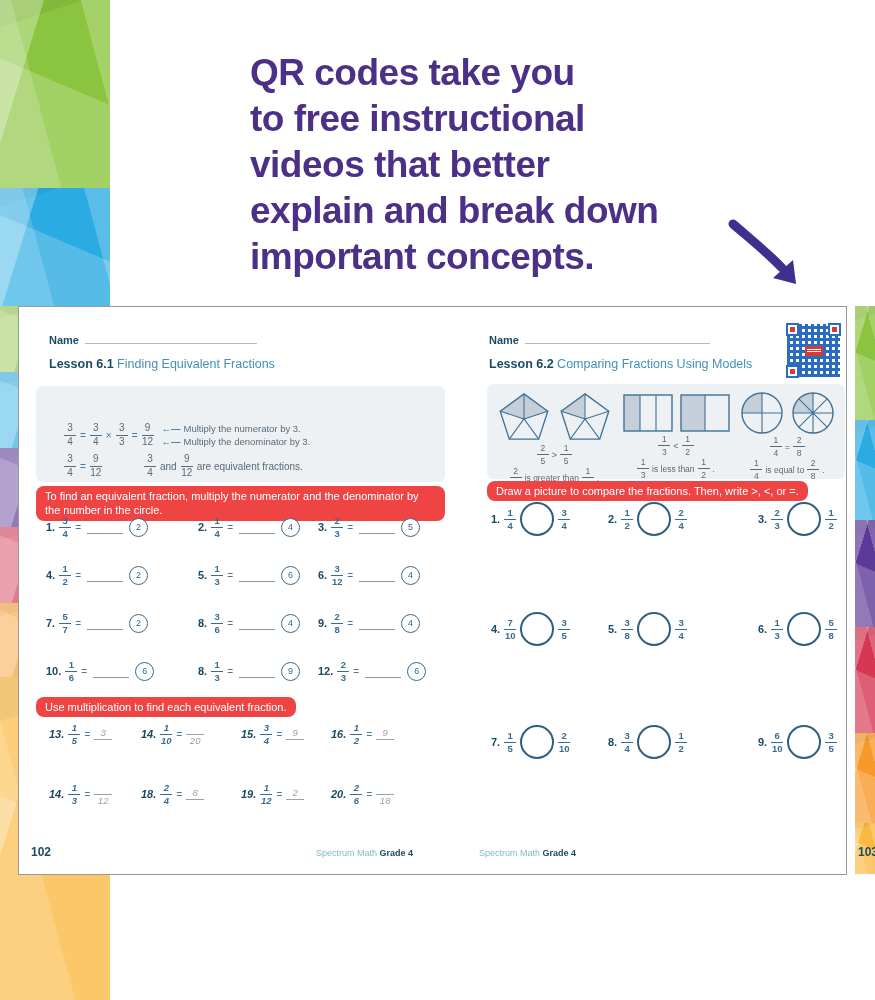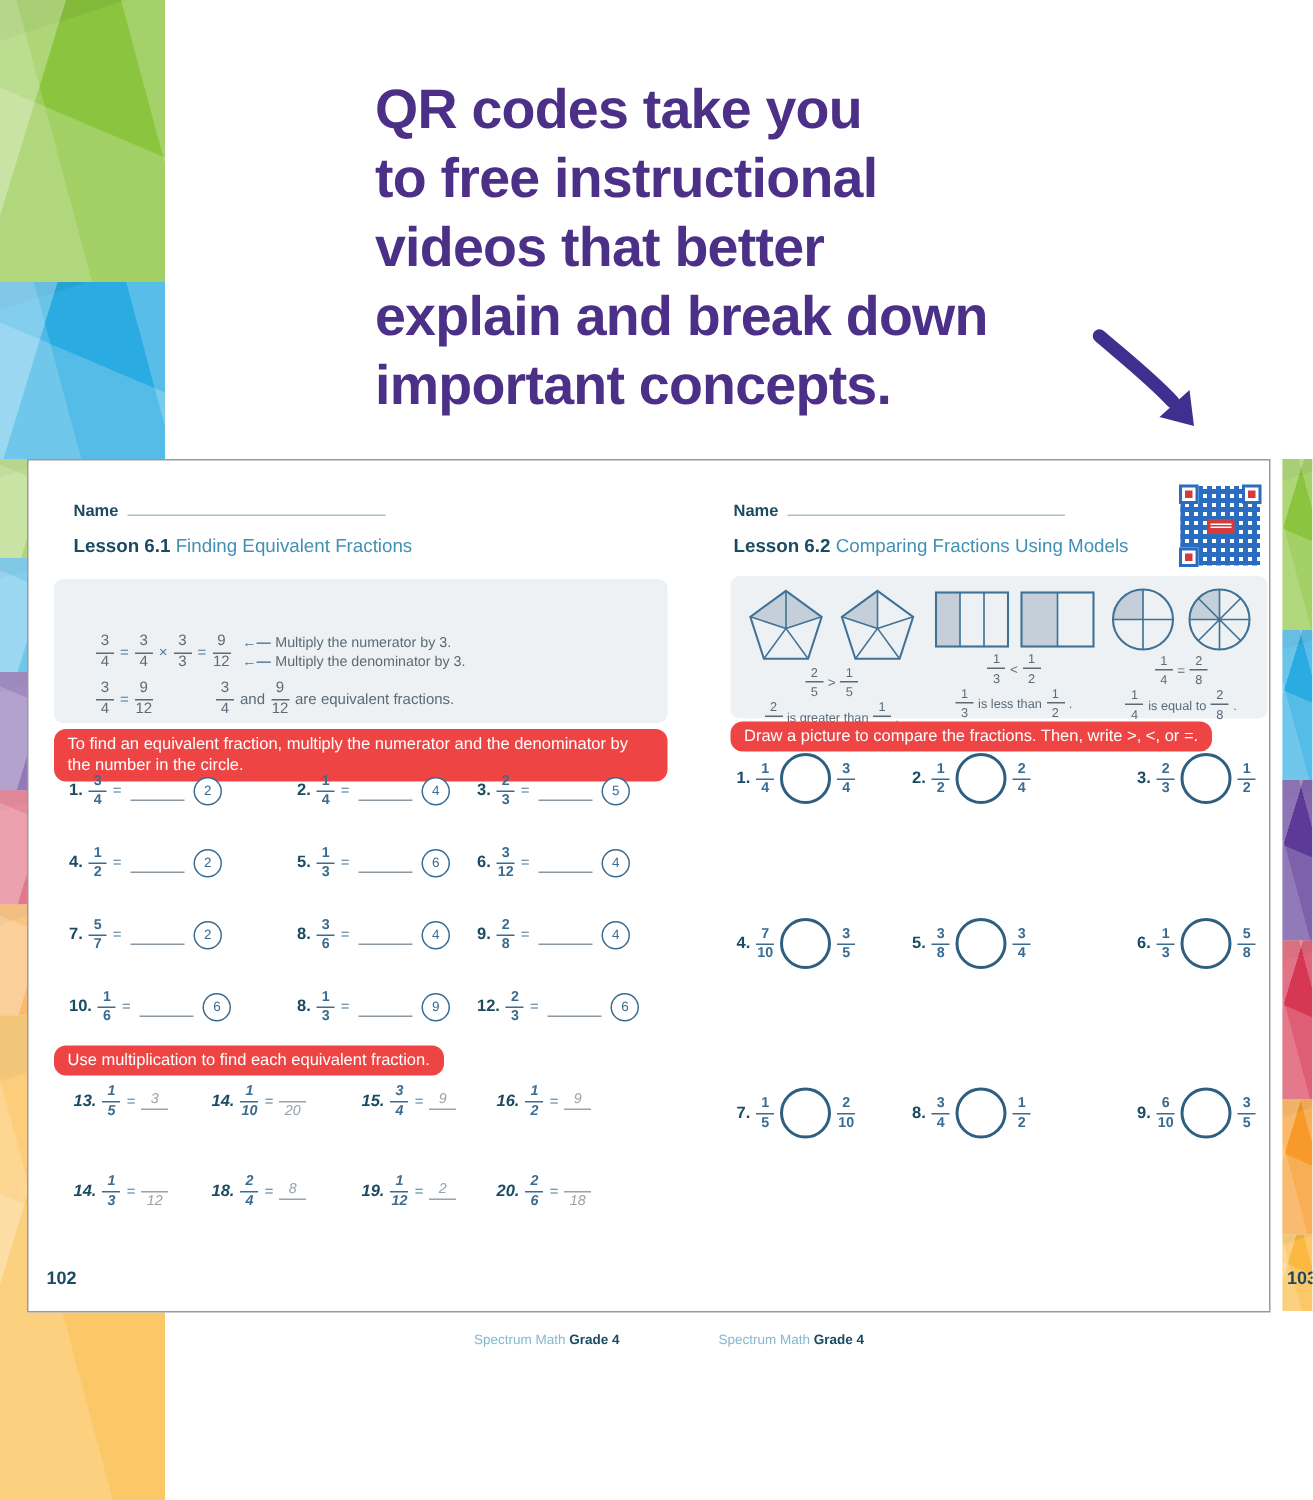--- a/index.html
+++ b/index.html
@@ -82,21 +82,21 @@
                font-size:10px;color:#5b6a76;}
   #lp-banner1{left:17px;top:179px;width:409px;}
   #lp-circle-grid{position:absolute;left:27px;top:210px;width:400px;display:grid;
                   grid-template-columns:152px 120px auto;grid-auto-rows:48px;}
   .cp-item{display:flex;align-items:center;gap:4px;height:20px;}
   #lp-banner2{left:17px;top:390px;width:auto;white-space:nowrap;}
   #lp-fill-grid{position:absolute;left:30px;top:416px;width:400px;display:grid;
                 grid-template-columns:92px 100px 90px auto;grid-auto-rows:60px;font-style:italic;}
   .fp-item{display:flex;align-items:center;gap:4px;height:22px;}
   .page-num{position:absolute;font-size:12px;font-weight:bold;color:#1b4a63;}
-  .footer-brand{position:absolute;font-size:9px;color:#85b7cf;margin-top:40px;}
+  .footer-brand{position:absolute;font-size:9px;color:#85b7cf;}
   .footer-brand b{color:#1b4a63;}
   
   #rp-qr{position:absolute;left:767px;top:16px;width:55px;height:55px;background:#fff;}
   .qr-noise{position:absolute;inset:1px;
     background-image:repeating-linear-gradient(0deg,#2a6cc0 0 3px,transparent 3px 6px),
                      repeating-linear-gradient(90deg,#2a6cc0 0 3px,#ffffff 3px 6px);}
   .qr-finder{position:absolute;width:13px;height:13px;border:2.5px solid #2a6cc0;background:#fff;
              box-sizing:border-box;display:flex;align-items:center;justify-content:center;}
   .qr-tl{top:0;left:0}.qr-tr{top:0;right:0}.qr-bl{bottom:0;left:0}
   .qr-dot{width:5px;height:5px;background:#d63b3b;}

